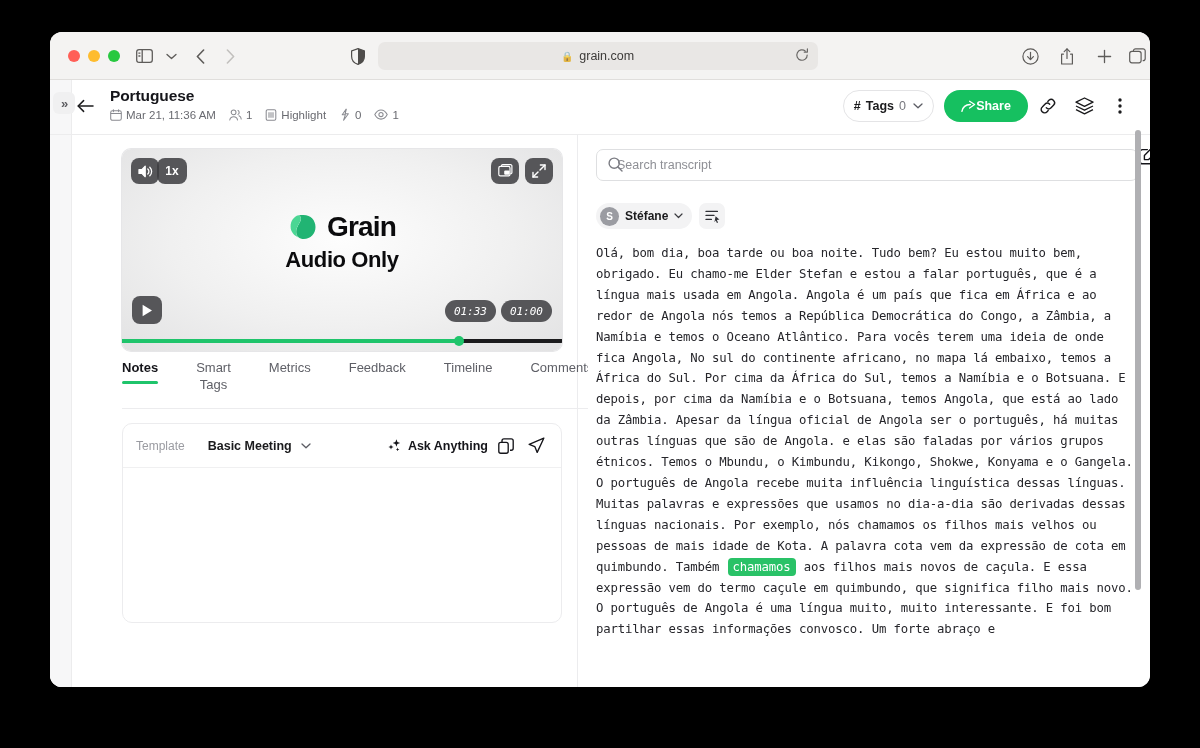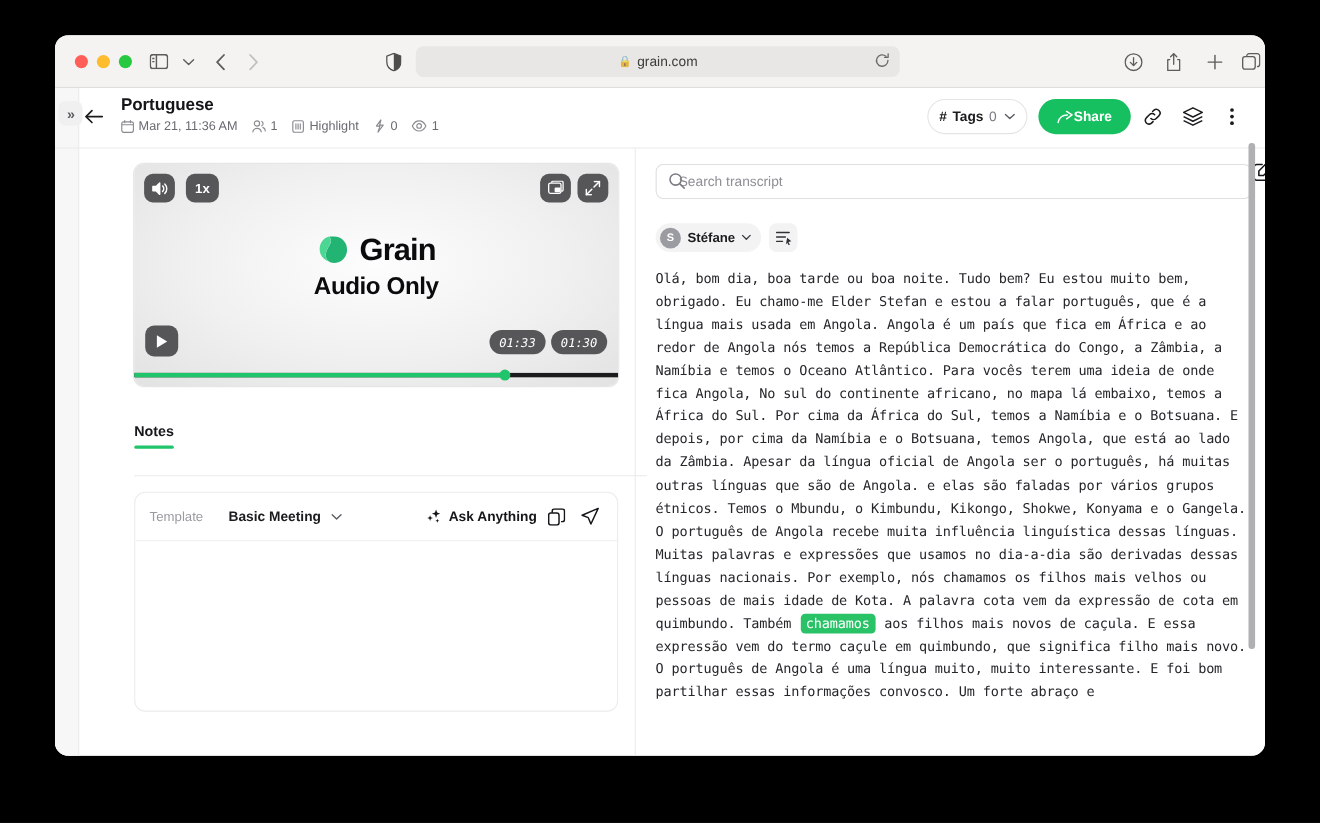--- a/index.html
+++ b/index.html
@@ -125,21 +125,21 @@
     box-shadow: 0 0 0 1px #e6e6e8;
     overflow: hidden;
   }
   .pbtn {
     position: absolute; border-radius: 8px;
     background: rgba(60,60,63,.85); color: #fff;
     display: flex; align-items: center; justify-content: center;
     font-size: 12px; font-weight: 700;
   }
   #vol   { left: 9px;  top: 9px;  width: 28px; height: 26px; }
-  #speed { left: 47px; top: 9px;  width: 30px; height: 26px; }
+  #speed { left: 35px; top: 9px;  width: 30px; height: 26px; }
   #pip   { right: 43px; top: 9px; width: 28px; height: 26px; }
   #full  { right: 9px;  top: 9px; width: 28px; height: 26px; }
   #playb { left: 10px; bottom: 27px; width: 30px; height: 28px; border-radius: 8px; }
 
   #brand {
     position: absolute; left: 0; right: 0; top: 62px;
     display: flex; flex-direction: column; align-items: center; gap: 4px;
   }
   #brandline { display: flex; align-items: center; gap: 9px; }
   #brandname { font-size: 28px; font-weight: 600; color: #0b0b0d; letter-spacing: -.8px; }
@@ -155,23 +155,23 @@
   #t-cur { right: 66px; }
   #t-tot { right: 10px; }
 
   #track { position: absolute; left: 0; right: 0; bottom: 8px; height: 4px; background: #1b1b1d; }
   #track-fill { position: absolute; left: 0; top: 0; height: 4px; width: 76.5%; background: #1fc46b; }
   #track-knob { position: absolute; left: 76.5%; top: -3px; width: 10px; height: 10px;
                 margin-left: -5px; border-radius: 50%; background: #1fc46b; }
 
   
   #tabs {
-    position: relative; margin-top: 32px;
+    position: relative; margin-top: 8px;
     display: flex; align-items: flex-start; gap: 38px;
-    height: 50px; overflow: hidden; width: 466px; flex-direction: column;
+    height: 50px; overflow: hidden; width: 466px;
   }
   .tab {
     font-size: 13px; color: #5e5f66; line-height: 17px;
     padding-bottom: 8px; white-space: normal; text-align: center;
     max-width: 46px;
   }
   .tab.wide { max-width: none; white-space: nowrap; }
   .tab.active { color: #15151a; font-weight: 700; position: relative; }
   .tab.active::after {
     content: ""; position: absolute; left: 0; right: 0; bottom: 0;
@@ -495,21 +495,21 @@
           </div>
           <div id="audioonly">Audio Only</div>
         </div>
 
         <div class="pbtn" id="playb">
           <svg width="12" height="13" viewBox="0 0 12 13" fill="#fff">
               <polygon points="1.6,0.8 11,6.5 1.6,12.2"></polygon>
             </svg>
         </div>
         <div class="tpill" id="t-cur">01:33</div>
-        <div class="tpill" id="t-tot">01:30</div>
+        <div class="tpill" id="t-tot">01:00</div>
 
         <div id="track">
           <div id="track-fill" style="width: 76.5%;"></div>
           <div id="track-knob" style="left: 76.5%;"></div>
         </div>
       </div>
 
       <div id="tabs">
         <div class="tab active">Notes</div>
         <div class="tab">Smart Tags</div>

